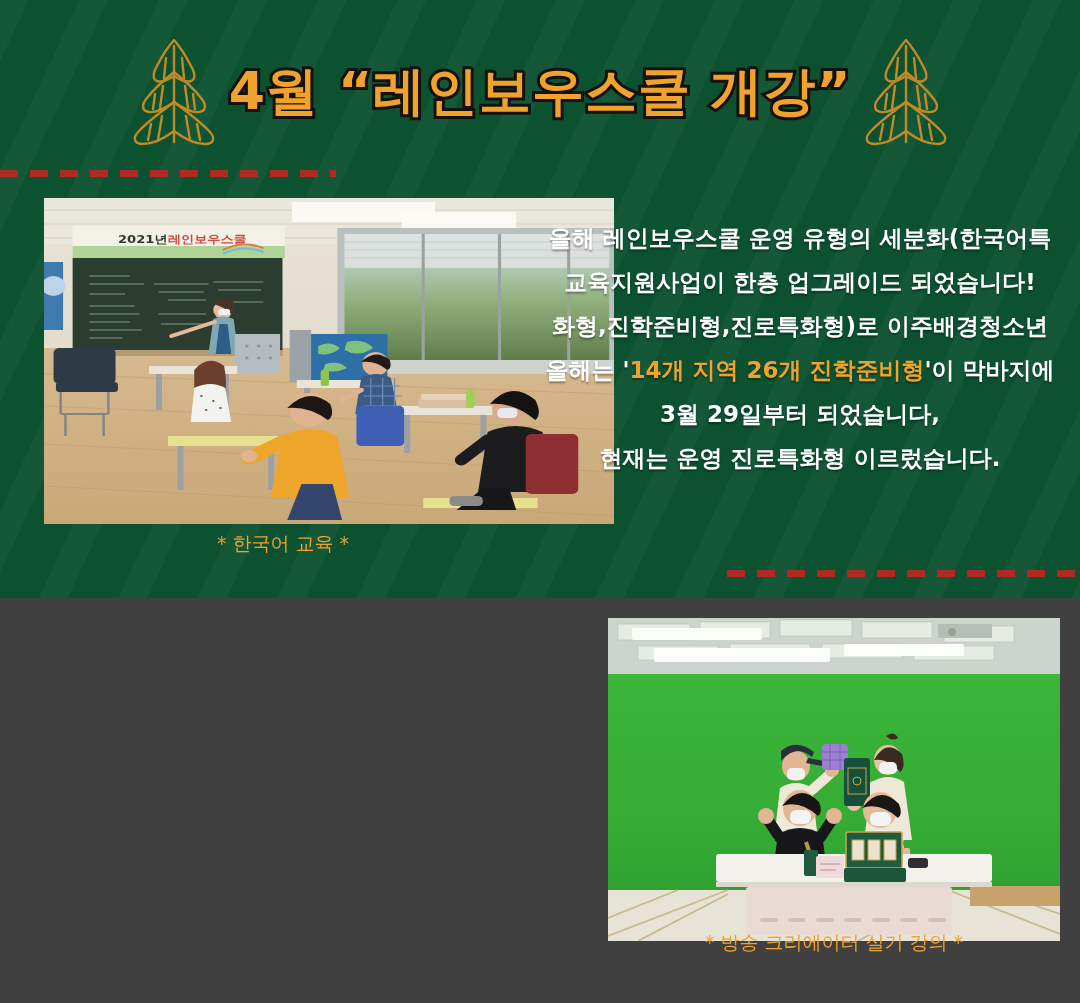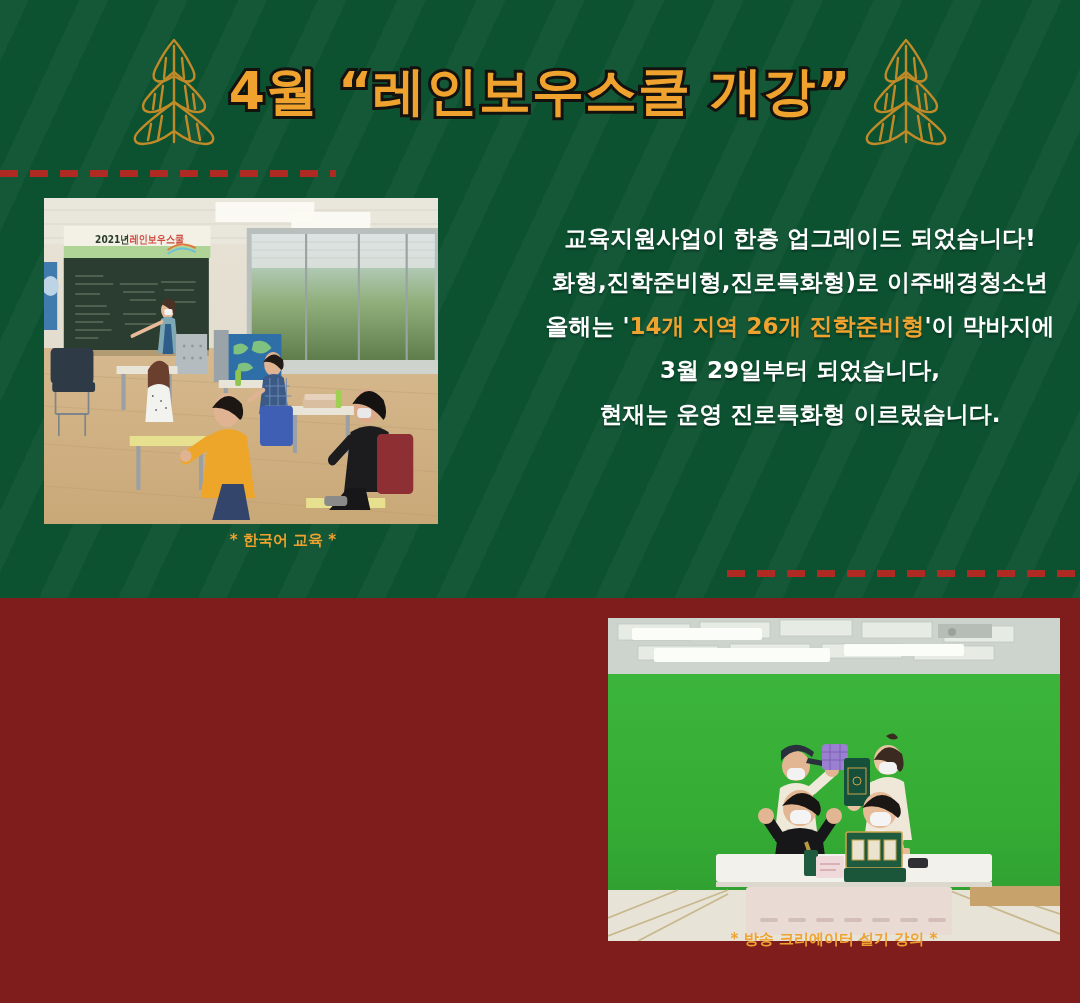--- a/index.html
+++ b/index.html
@@ -21,21 +21,21 @@
         rgba(255,255,255,0.035) 26px,
         rgba(0,0,0,0.0) 26px,
         rgba(0,0,0,0.0) 72px),
       #0c5231;
     overflow:hidden;
   }
 
   
   .red-section{
     position:absolute;left:0;top:598px;width:1080px;height:405px;
-    background:#7f1d1d;overflow:hidden;
+    background:#404040;overflow:hidden;
   }
 
   
   .title-row{
     position:absolute;left:0;top:22px;width:1080px;height:140px;
     display:flex;align-items:center;justify-content:center;
   }
   .tree{flex:0 0 auto;width:110px;height:120px;}
   .tree svg{display:block;width:110px;height:120px;}
 
@@ -57,30 +57,30 @@
       #ae2a22 0px,#ae2a22 18px,transparent 18px,transparent 30px);
   }
   .dash-right{
     position:absolute;left:727px;top:570px;width:353px;height:7px;
     background:repeating-linear-gradient(to right,
       #ae2a22 0px,#ae2a22 18px,transparent 18px,transparent 30px);
   }
 
   
   .photo{position:absolute;overflow:hidden;background:#ccc;}
-  #photo-classroom{left:44px;top:198px;width:394px;height:326px;}
+  #photo-classroom{left:44px;top:198px;width:570px;height:326px;}
   #photo-studio{left:608px;top:618px;width:452px;height:323px;}
 
   .photo svg{display:block;width:100%;height:100%;}
 
   
   .caption{
     position:absolute;text-align:center;
     font-family:"DejaVu Sans","Liberation Sans",sans-serif;
-    font-size:15px;font-weight:bold;color:#f0a22e;
+    font-size:19px;font-weight:normal;color:#f0a22e;
     white-space:nowrap;
   }
   #caption-classroom{left:44px;top:531px;width:478px;}
   #caption-studio{left:608px;top:950px;width:452px;}
 
   
   .green-text{
     position:absolute;left:526px;top:216px;width:548px;
     text-align:center;
     font-family:"DejaVu Sans","Liberation Sans",sans-serif;
@@ -293,20 +293,21 @@
         </g>
 
         <rect x="232" y="172" width="7" height="16" rx="2" fill="#8fc44f"></rect>
         <rect x="354" y="192" width="7" height="18" rx="2" fill="#9fcf53"></rect>
       </svg>
     </div>
 
     <div class="caption" id="caption-classroom">* 한국어 교육 *</div>
 
     <div class="green-text">
+      <span class="tline">올해 레인보우스쿨 운영 유형의 세분화(한국어특</span>
       <span class="tline">교육지원사업이 한층 업그레이드 되었습니다!</span>
       <span class="tline">화형,진학준비형,진로특화형)로 이주배경청소년</span>
       <span class="tline"><span>올해는 </span><span class="qt">'</span><span class="hl">14개 지역 26개 진학준비형</span><span class="qt">'</span><span>이 막바지에</span></span>
       <span class="tline">3월 29일부터 되었습니다,</span>
       <span class="tline">현재는 운영 진로특화형 이르렀습니다.</span>
     </div>
 
   </div>
 
   <div class="red-section">

